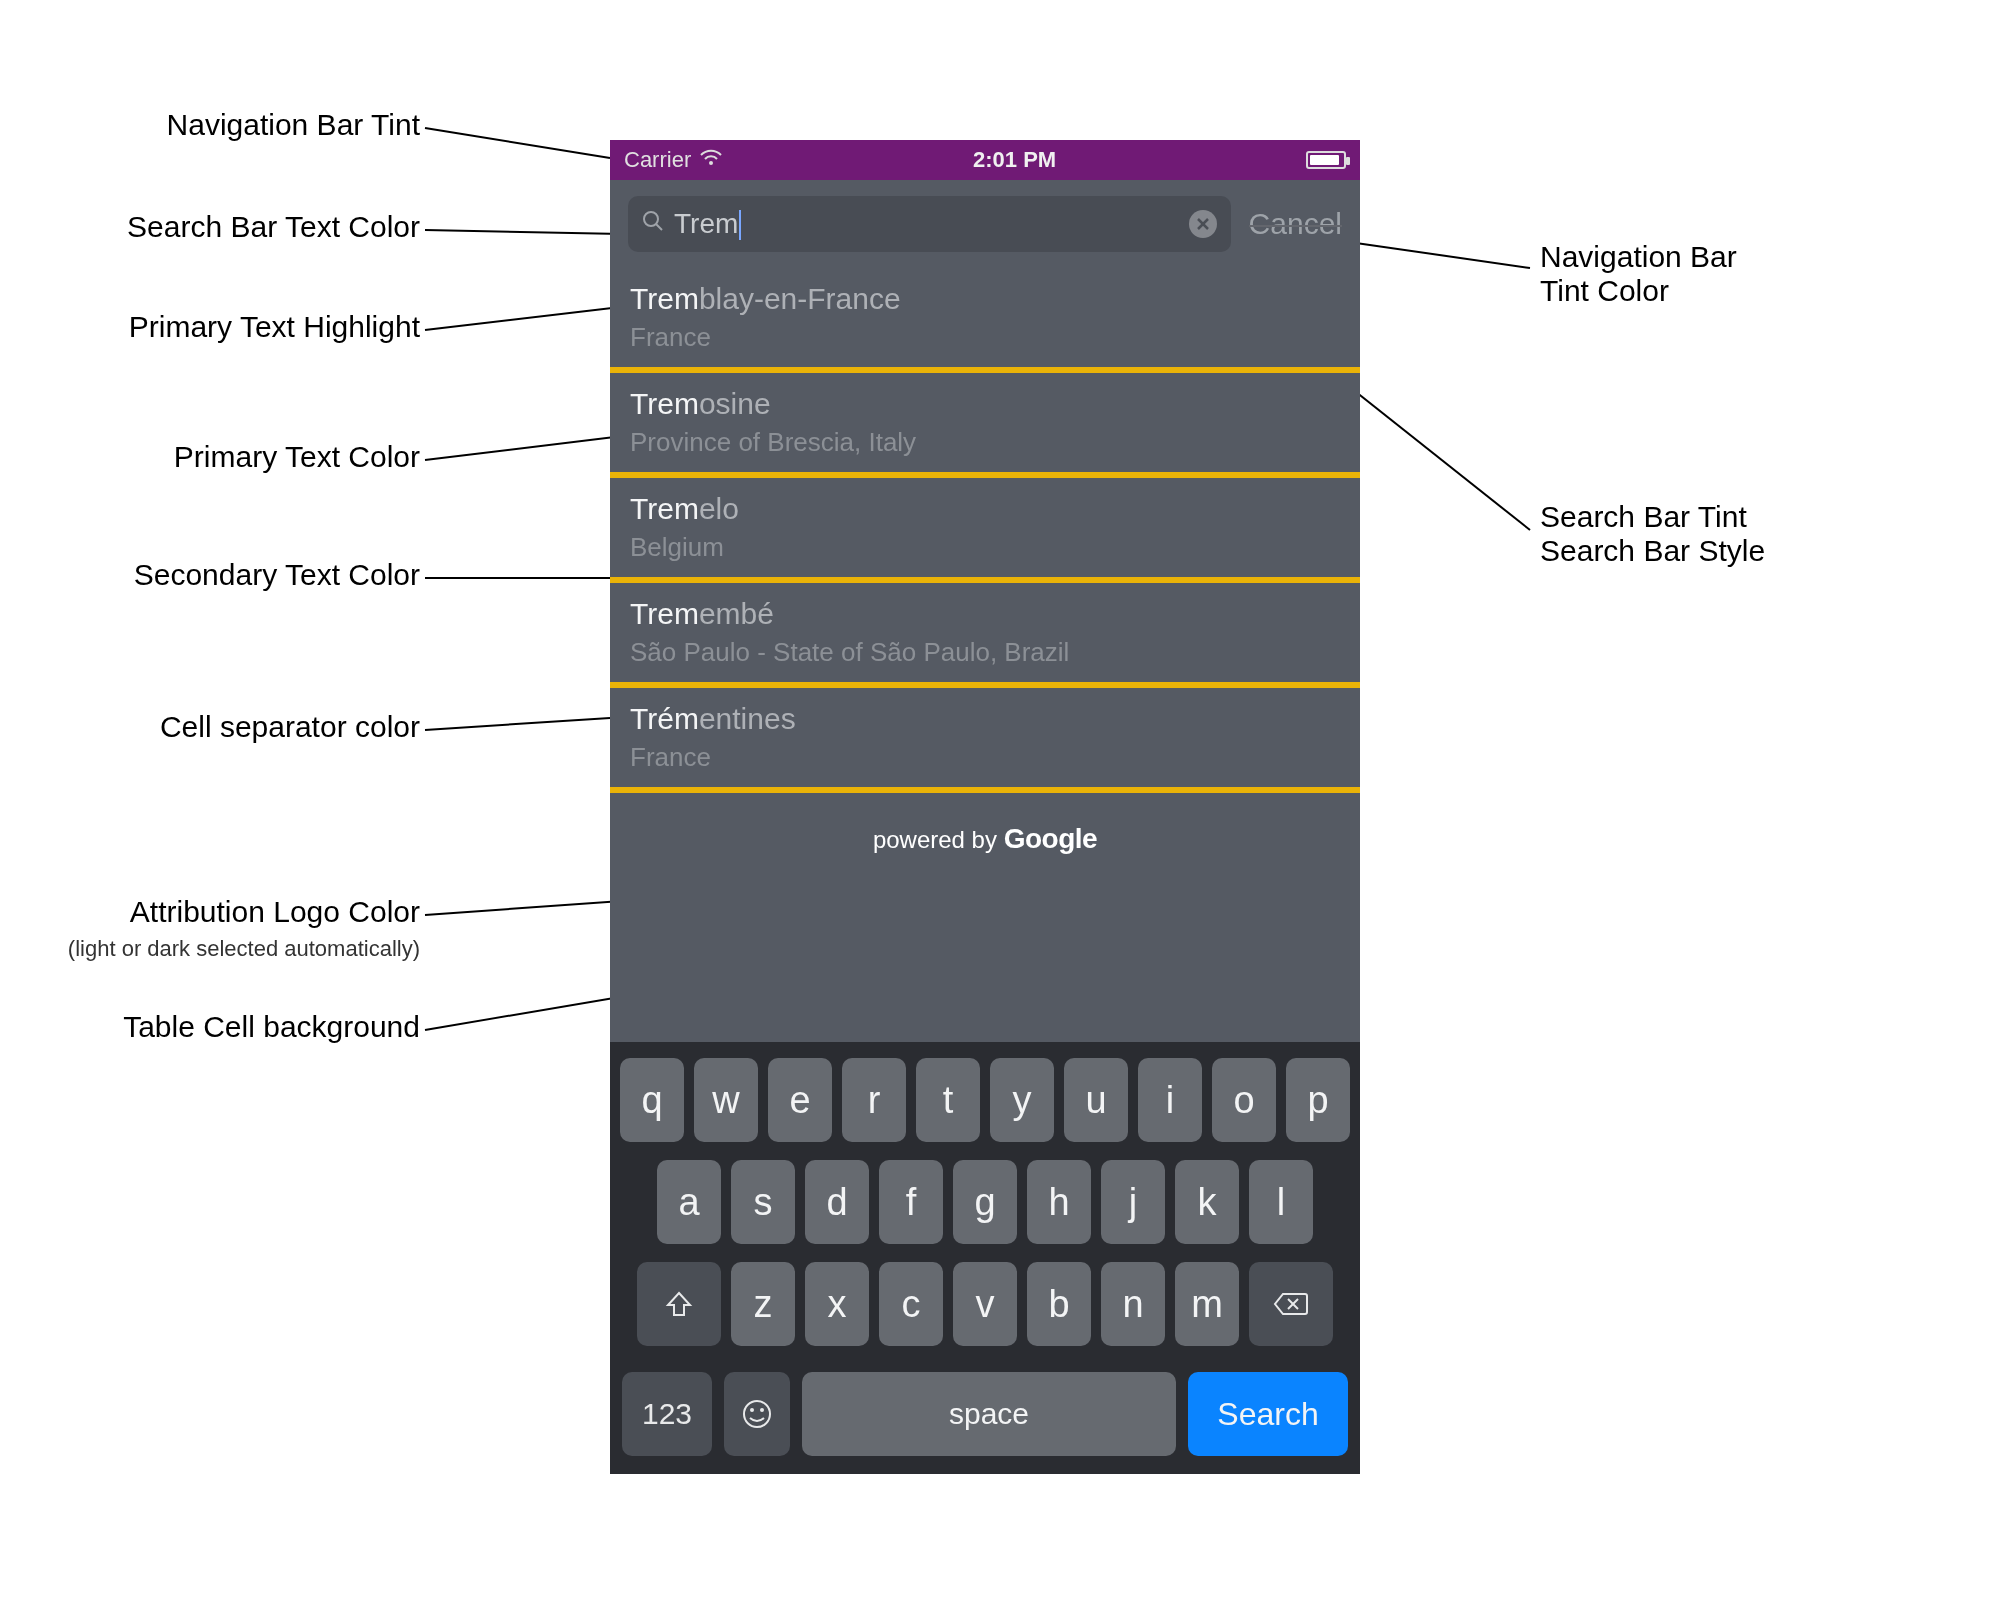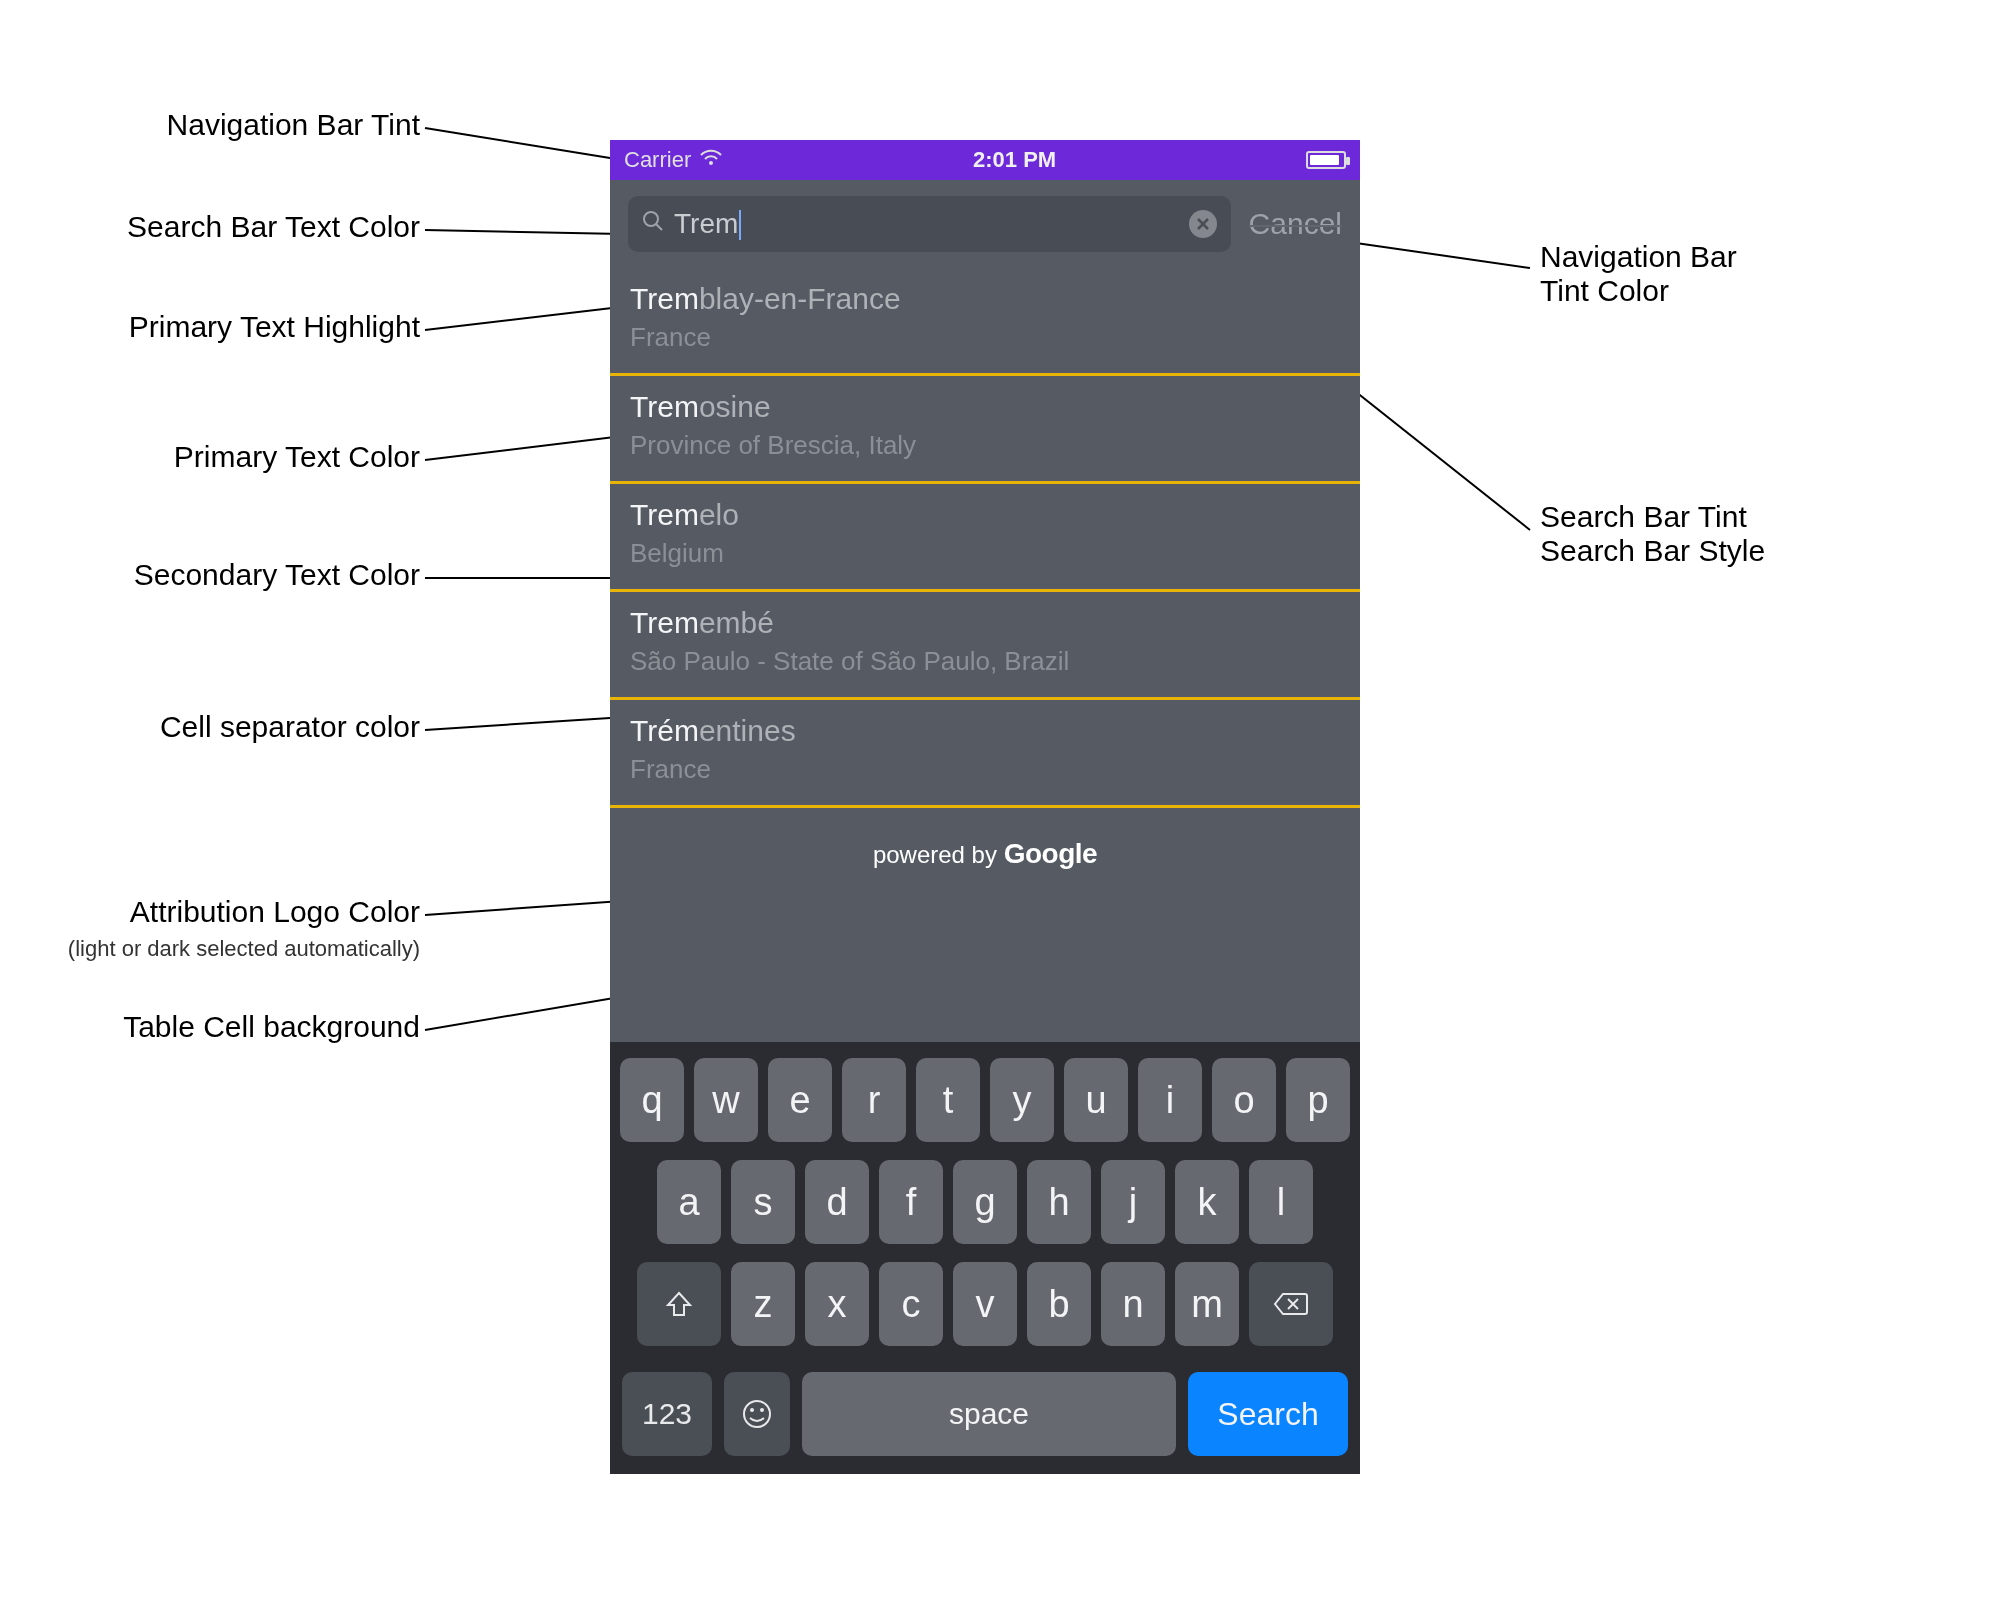--- a/index.html
+++ b/index.html
@@ -34,21 +34,21 @@
     position: absolute;
     left: 610px;
     top: 140px;
     width: 750px;
     height: 1334px;
     background: #555a63;
     overflow: hidden;
   }
   .status-bar {
     height: 40px;
-    background: #6d28d9;
+    background: #701a75;
     display: flex;
     align-items: center;
     justify-content: space-between;
     padding: 0 14px;
     color: #e0e0e0;
     font-size: 22px;
   }
   .status-bar .left, .status-bar .right { display: flex; align-items: center; gap: 8px; }
   .wifi {
     display:inline-block;
@@ -119,22 +119,22 @@
     content:"";
     position:absolute;
     left:0; right:0; top:52%;
     height:2px; background:#63666d;
   }
 
   .results {
     background: #555a63;
   }
   .cell {
-    padding: 14px 20px 20px 20px;
-    border-bottom: 3px solid #eab308;
+    padding: 14px 20px 14px 20px;
+    border-bottom: 6px solid #eab308;
   }
   .cell .primary {
     font-size: 30px;
     color: #aeb1b6;
   }
   .cell .primary .hl {
     color: #f4f5f6;
     font-weight: 500;
   }
   .cell .secondary {

